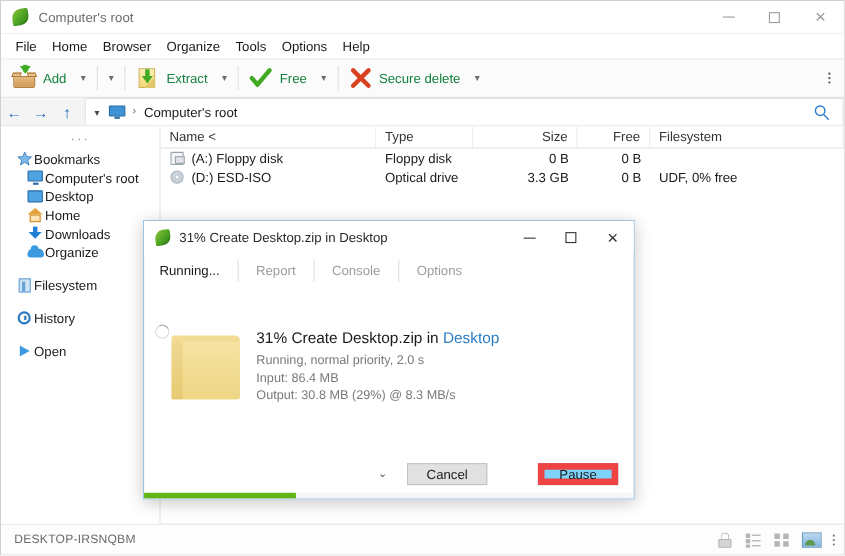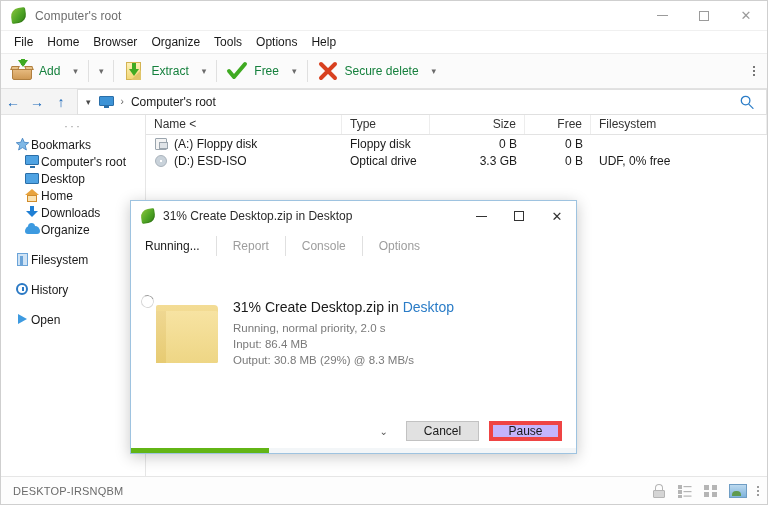--- a/index.html
+++ b/index.html
@@ -320,21 +320,21 @@
     height: 44px; flex: 0 0 44px;
     display: flex; align-items: center; justify-content: flex-end;
     padding-right: 14px; gap: 10px;
   }
   .dlg-foot-caret { font-size: 10px; color: #555; padding: 4px 8px; }
   .dlg-btn {
     min-width: 73px; height: 20px; font-size: 12px; color:#1a1a1a;
     background: #e1e1e1; border: 1px solid #c2c2c2;
     display:flex; align-items:center; justify-content:center;
   }
-  .dlg-btn.primary { background:#c4b5fd; border: 4px solid #ef4444; }
+  .dlg-btn.primary { background:#7dd3fc; border: 6px solid #ef4444; margin-left: 36px; }
   .dlg-progress {
     position: absolute; left: 0; bottom: 0; height: 5px; width: 100%;
     background: #f3f6f8;
   }
   .dlg-progress .bar { height: 100%; background: #62b515; width: 31%; }
 </style>
 </head>
 <body>
 
 <div class="app">

